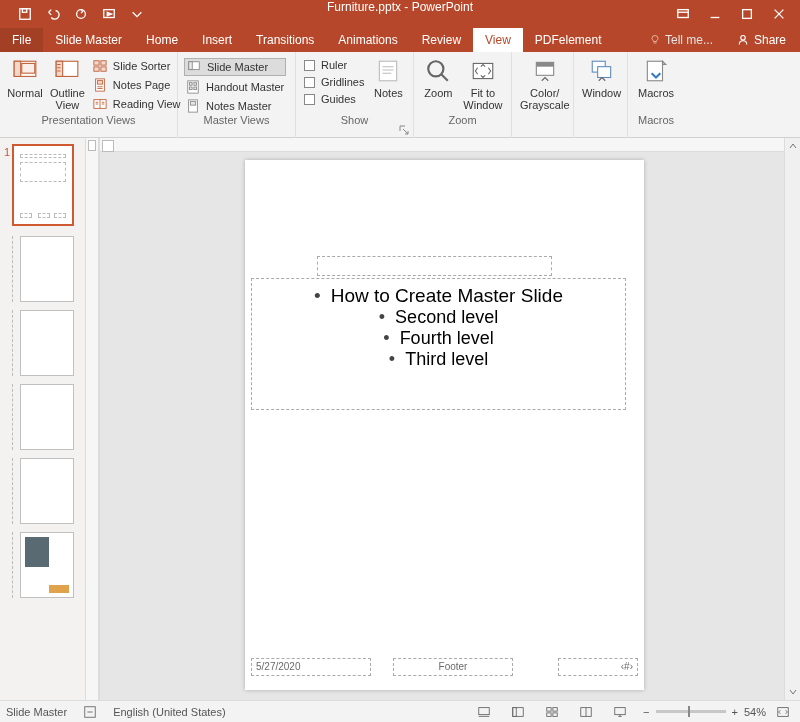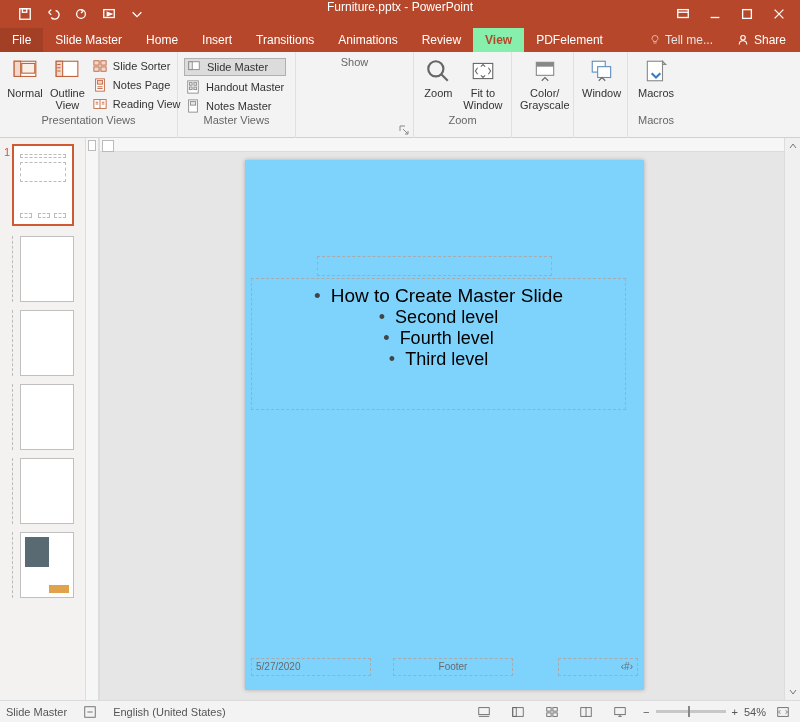--- a/index.html
+++ b/index.html
@@ -13,21 +13,21 @@
   .qat svg { stroke:#fff; fill:none; stroke-width:1.5; }
   .titlebar-title { position:absolute; left:50%; transform:translateX(-50%); font-size:12px; color:#fff; white-space:nowrap; }
   .winbtns { margin-left:auto; display:flex; align-items:center; gap:18px; padding-right:14px; }
   .winbtns .icon { width:14px; height:14px; display:flex; align-items:center; justify-content:center; }
   .winbtns svg { stroke:#fff; fill:none; stroke-width:1.5; }
 
   
   .tabs { display:flex; align-items:stretch; height:24px; background:#b7472a; color:#fff; font-size:12px; }
   .tab { padding:0 12px; display:flex; align-items:center; cursor:default; white-space:nowrap; }
   .tab.file { background:#a33f25; }
-  .tab.active { background:#86efac; color:#b7472a;font-weight:bold; }
+  .tab.active { background:#ffffff; color:#b7472a; }
   .tab.tell { margin-left:auto; color:#e5e5e5; display:flex; align-items:center; gap:4px; }
   .tab.share { display:flex; align-items:center; gap:5px; padding-right:14px; }
 
   
   .ribbon { display:flex; align-items:flex-start; height:86px; background:#f3f3f3; border-bottom:1px solid #d0d0d0; font-size:11px; color:#333; }
   .group { position:relative; height:86px; display:flex; flex-direction:column; border-right:1px solid #e0e0e0; padding:4px 6px 0 6px; }
   .group-body { flex:1; display:flex; align-items:flex-start; gap:4px; }
   .group-label { text-align:center; font-size:11px; color:#666; padding-bottom:12px; }
   .bigbtn { display:flex; flex-direction:column; align-items:center; justify-content:flex-start; gap:3px; padding:2px 2px; width:44px; text-align:center; line-height:1.1; }
   .bigbtn .bicon { width:26px; height:26px; }
@@ -53,21 +53,21 @@
   .sub-wrap { margin-left:18px; margin-bottom:8px; display:flex; align-items:flex-start; position:relative; }
   .sub-wrap:before { content:""; position:absolute; left:-8px; top:0; bottom:0; border-left:1px dashed #bbb; }
   .subthumb { width:54px; height:66px; background:#fff; border:1px solid #c0c0c0; position:relative; }
 
   .canvas-pane { flex:1; background:#e6e6e6; position:relative; overflow:hidden; }
   .hruler { position:absolute; left:0; right:16px; top:0; height:14px; background:#f6f6f6; border-bottom:1px solid #dcdcdc; }
   .hruler:before { content:""; position:absolute; top:2px; left:2px; width:10px; height:10px; border:1px solid #bbb; background:#fff; }
   .vscroll { position:absolute; right:0; top:0; bottom:0; width:16px; background:#f0f0f0; border-left:1px solid #dcdcdc; }
   .vscroll .upbtn, .vscroll .dnbtn { position:absolute; left:0; right:0; height:16px; display:flex; align-items:center; justify-content:center; }
   .vscroll .upbtn { top:0; } .vscroll .dnbtn { bottom:0; }
-  .slide { position:absolute; left:145px; top:22px; width:399px; height:530px; background:#7dd3fc; box-shadow:0 0 4px rgba(0,0,0,0.25); }
+  .slide { position:absolute; left:145px; top:22px; width:399px; height:530px; background:#ffffff; box-shadow:0 0 4px rgba(0,0,0,0.25); }
   .ph { position:absolute; border:1px dashed #aaa; }
   .ph.title { left:72px; top:96px; width:235px; height:20px; }
   .ph.body  { left:6px; top:118px; width:375px; height:132px; padding:6px 8px; }
   .body-list { font-size:19px; color:#000; text-align:center; }
   .body-list .lvl { display:flex; align-items:center; justify-content:center; gap:10px; }
   .body-list .lvl:before { content:"•"; color:#444; }
   .body-list .l1 { font-size:19px; } .body-list .l2 { font-size:18px; }
   .body-list .l3 { font-size:18px; } .body-list .l4 { font-size:18px; }
   .body-list .l5 { font-size:18px; }
   .ph.date   { left:6px; bottom:14px; width:120px; height:18px; font-size:10px; color:#6a6a6a; padding:2px 4px; }
@@ -244,20 +244,43 @@
                 <rect x="5" y="3" width="6" height="4" fill="#e8e8e8" stroke="#888"></rect>
               </svg>
           <span>Notes Master</span>
         </div>
       </div>
     </div>
     <div class="group-label">Master Views</div>
   </div>
 
   <div class="group" style="width:118px">
+    <div class="group-body">
+      <div class="stack">
+        <div class="smallrow">
+              <span class="chk"></span>
+              <span>Ruler</span>
+            </div>
+        <div class="smallrow">
+              <span class="chk"></span>
+              <span>Gridlines</span>
+            </div>
+        <div class="smallrow">
+              <span class="chk"></span>
+              <span>Guides</span>
+            </div>
+      </div>
+      <div class="bigbtn" style="width:36px">
+        <svg class="bicon" viewBox="0 0 24 24">
+              <rect x="4" y="3" width="16" height="18" fill="#fff" stroke="#bbb"></rect>
+              <path d="M7 8h10M7 11h10M7 14h8" stroke="#bbb"></path>
+            </svg>
+        <span>Notes</span>
+      </div>
+    </div>
     <div class="group-label">Show</div>
     <svg class="dialog-launcher" viewBox="0 0 10 10">
           <path d="M1 1h5M1 1v5M4 4l5 5M9 6v3H6" stroke="#888" fill="none"></path>
         </svg>
   </div>
 
   <div class="group" style="width:98px">
     <div class="group-body">
       <div class="bigbtn" style="width:40px">
         <svg class="bicon" viewBox="0 0 24 24">

